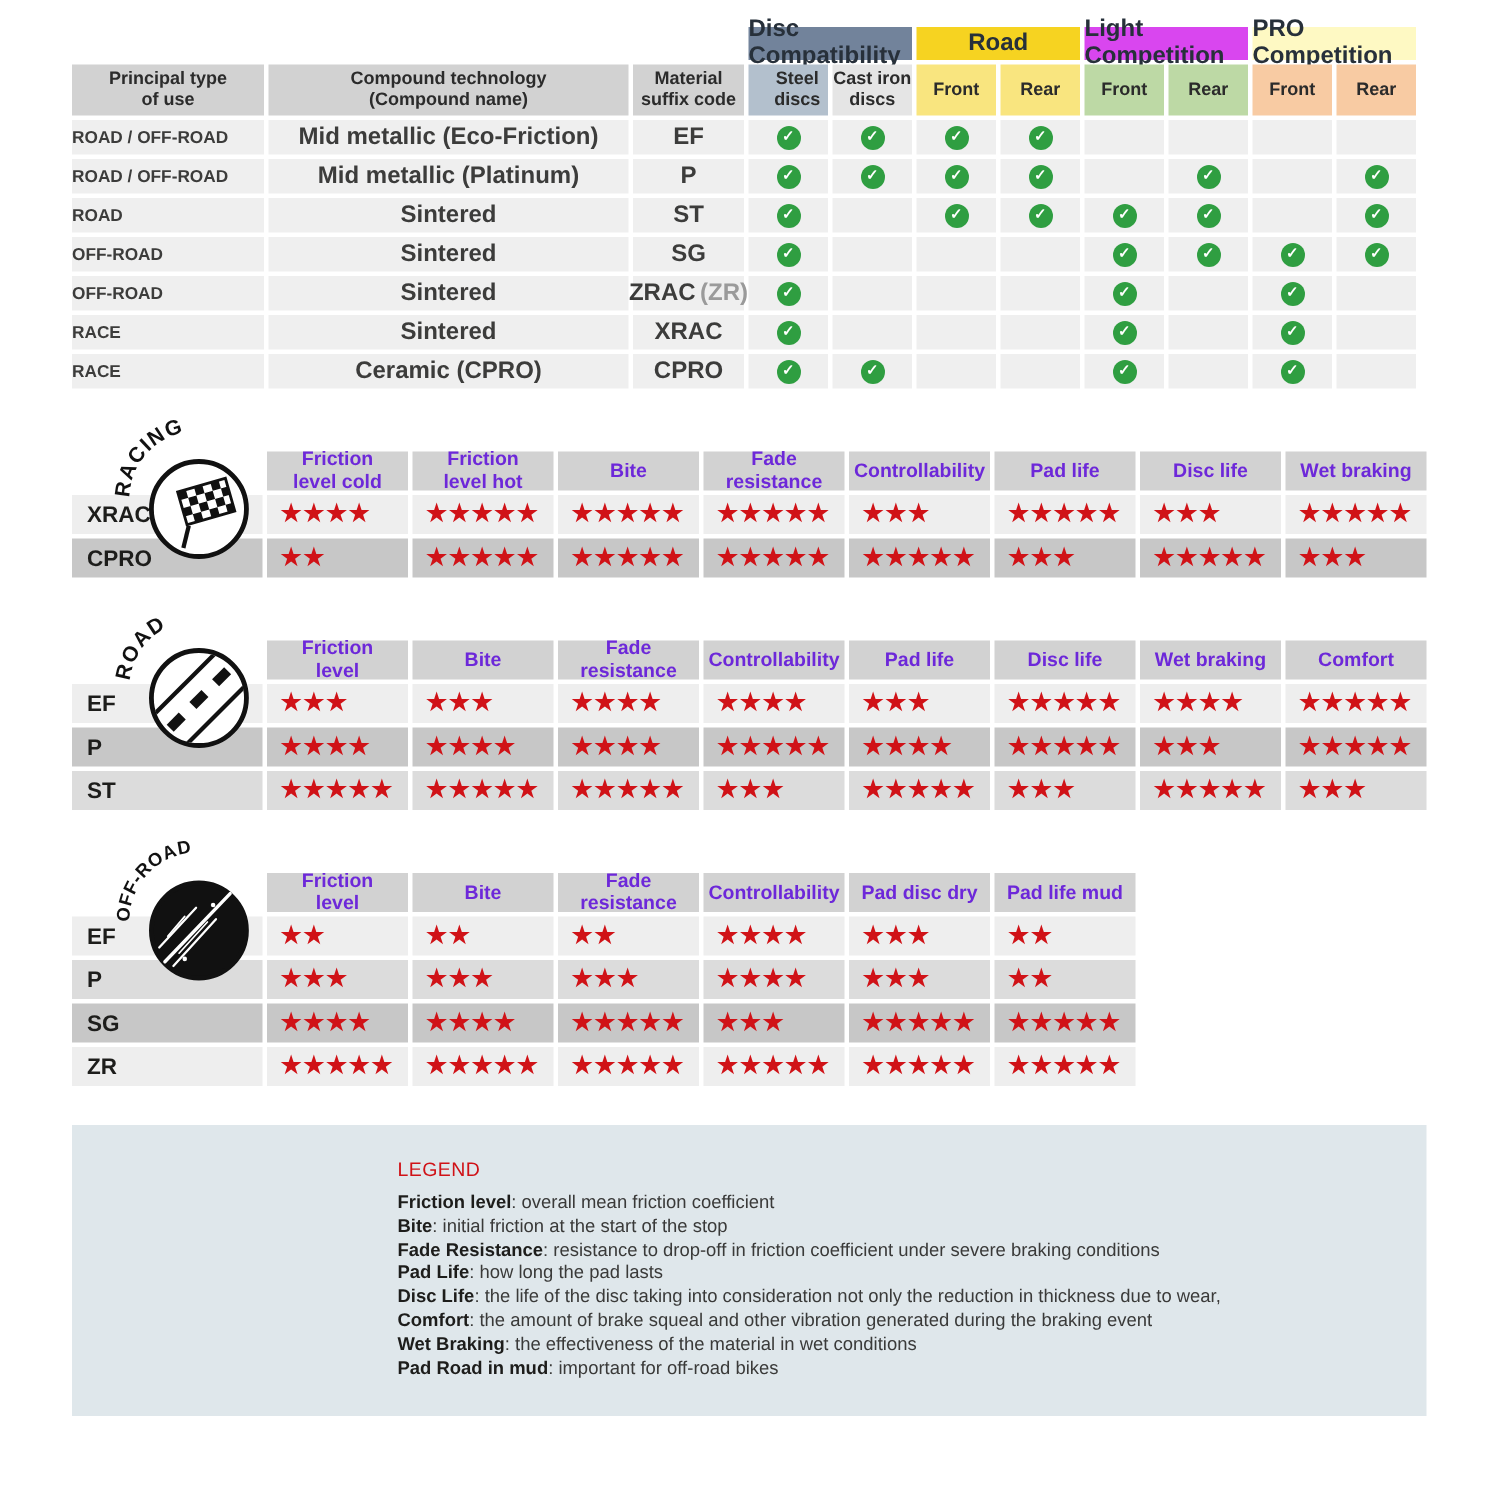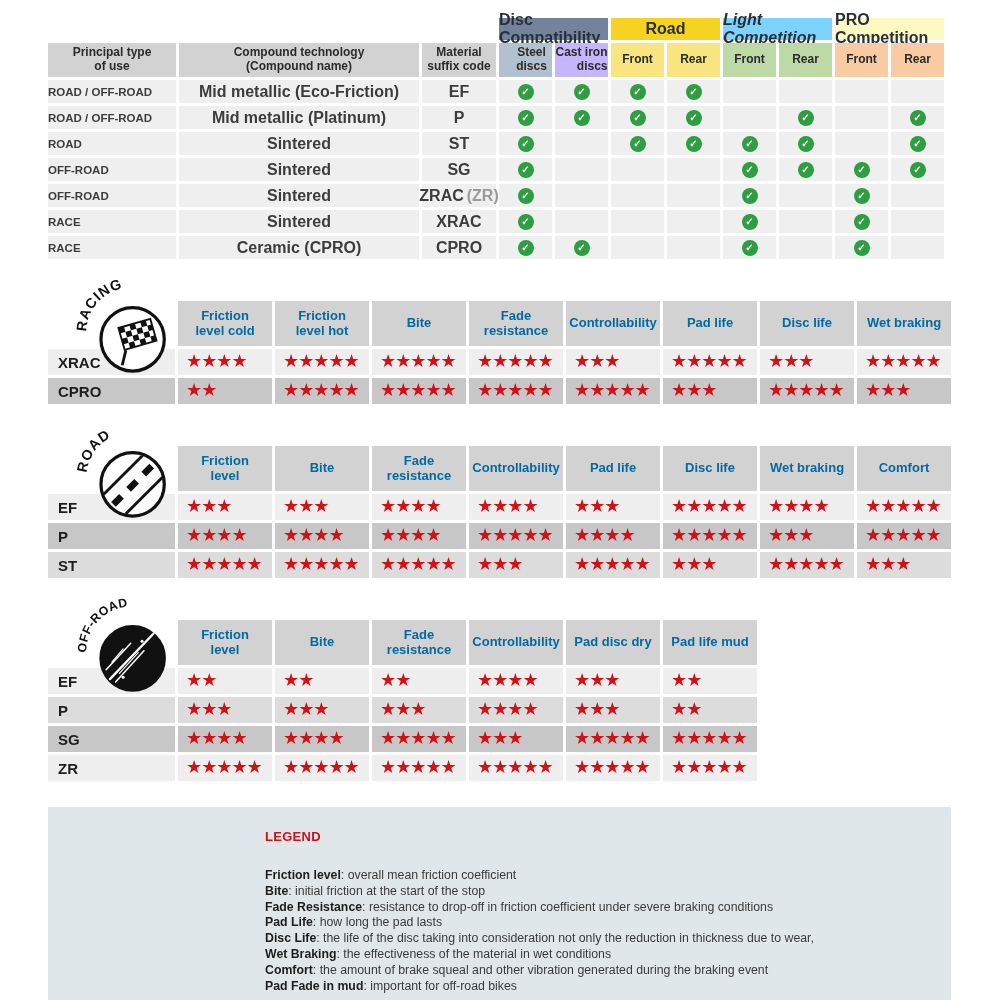--- a/index.html
+++ b/index.html
@@ -51,23 +51,23 @@
   .sec-icon svg { width: 100%; height: 100%; }
   .rate-row {
     display: grid;
     grid-template-columns: 127px;
     grid-auto-columns: 94px;
     grid-auto-flow: column;
     column-gap: 3px;
     margin-bottom: 3px;
   }
   .rate-head-cell {
-    height: 45px; display:flex; align-items:center; justify-content:center;
+    height: 26px; display:flex; align-items:center; justify-content:center;
     text-align:center; background: var(--header-gray);
-    font-size: 13px; font-weight: bold; color:#0369a1;
+    font-size: 13px; font-weight: bold; color:#6d28d9;
     white-space: pre-line; line-height: 1.15;
   }
   .rate-head-spacer { background: transparent; }
   .rlabel {
     height: 26px; display:flex; align-items:center; padding-left: 10px;
     font-size: 15px; font-weight: bold; color:#1d1d1b;
   }
   .rcell { height: 26px; display:flex; align-items:center; padding-left: 8px; }
   .stars {
     color: var(--star-red);
@@ -77,47 +77,47 @@
   .shade-light  { background: var(--row-light); }
   .shade-medium { background: var(--row-medium); }
   .shade-dark   { background: var(--row-dark); }
 
   
   .legend {
     margin-left: 48px; width: 903px; margin-top: 26px;
     background: var(--legend-bg);
     padding: 22px 20px 24px 217px;
   }
-  .legend-title { color: var(--star-red); font-size: 13px; font-weight: bold;
-    letter-spacing: .3px; margin-bottom: 24px; }
+  .legend-title { color: var(--star-red); font-size: 13px; font-weight: normal;
+    letter-spacing: .3px; margin-bottom: 7px; }
   .legend-line { font-size: 12.3px; line-height: 15.8px; color:#3a3a39; }
   .lterm { font-weight: bold; color:#1d1d1b; }
 </style>
 </head>
 <body>
 
 <div class="page">
 
   <div class="compat">
       <div class="compat-row">
         <div class="gcell" style="grid-column: 4 / span 2; background: rgb(114, 131, 155);">Disc Compatibility</div>
         <div class="gcell" style="grid-column: 6 / span 2; background: rgb(246, 211, 33);">Road</div>
-        <div class="gcell" style="grid-column: 8 / span 2; background: #7dd3fc; font-style: italic;">Light Competition</div>
+        <div class="gcell" style="grid-column: 8 / span 2; background: #d946ef;">Light Competition</div>
         <div class="gcell" style="grid-column: 10 / span 2; background: #fef9c3;">PRO Competition</div>
       </div>
       <div class="compat-row">
         <div class="hcell">Principal type
 of use</div>
         <div class="hcell">Compound technology
 (Compound name)</div>
         <div class="hcell">Material
 suffix code</div>
         <div class="hcell" style="background: rgb(179, 192, 205); padding-left: 12px;">Steel
 discs</div>
-        <div class="hcell" style="background: #c4b5fd; text-align: right;">Cast iron
+        <div class="hcell" style="background: #e5e5e5;">Cast iron
 discs</div>
         <div class="hcell" style="background: rgb(249, 229, 127);">Front</div>
         <div class="hcell" style="background: rgb(249, 229, 127);">Rear</div>
         <div class="hcell" style="background: rgb(189, 217, 165);">Front</div>
         <div class="hcell" style="background: rgb(189, 217, 165);">Rear</div>
         <div class="hcell" style="background: rgb(248, 203, 163);">Front</div>
         <div class="hcell" style="background: rgb(248, 203, 163);">Rear</div>
       </div>
       <div class="compat-row">
         <div class="ucell">ROAD / OFF-ROAD</div>
@@ -624,19 +624,19 @@
   </section>
 
   <div class="legend">
     <div class="legend-title">LEGEND</div>
     <div class="legend-entries">
         <div class="legend-line"><span class="lterm">Friction level</span>: overall mean friction coefficient</div>
         <div class="legend-line"><span class="lterm">Bite</span>: initial friction at the start of the stop</div>
         <div class="legend-line"><span class="lterm">Fade Resistance</span>: resistance to drop-off in friction coefficient under severe braking conditions</div>
         <div class="legend-line"><span class="lterm">Pad Life</span>: how long the pad lasts</div>
         <div class="legend-line"><span class="lterm">Disc Life</span>: the life of the disc taking into consideration not only the reduction in thickness due to wear,</div>
+        <div class="legend-line"><span class="lterm">Comfort</span>: the amount of brake squeal and other vibration generated during the braking event</div>
         <div class="legend-line"><span class="lterm">Wet Braking</span>: the effectiveness of the material in wet conditions</div>
-        <div class="legend-line"><span class="lterm">Comfort</span>: the amount of brake squeal and other vibration generated during the braking event</div>
-        <div class="legend-line"><span class="lterm">Pad Fade in mud</span>: important for off-road bikes</div>
+        <div class="legend-line"><span class="lterm">Pad Road in mud</span>: important for off-road bikes</div>
       </div>
   </div>
 
 </div>
 
 </body></html>

